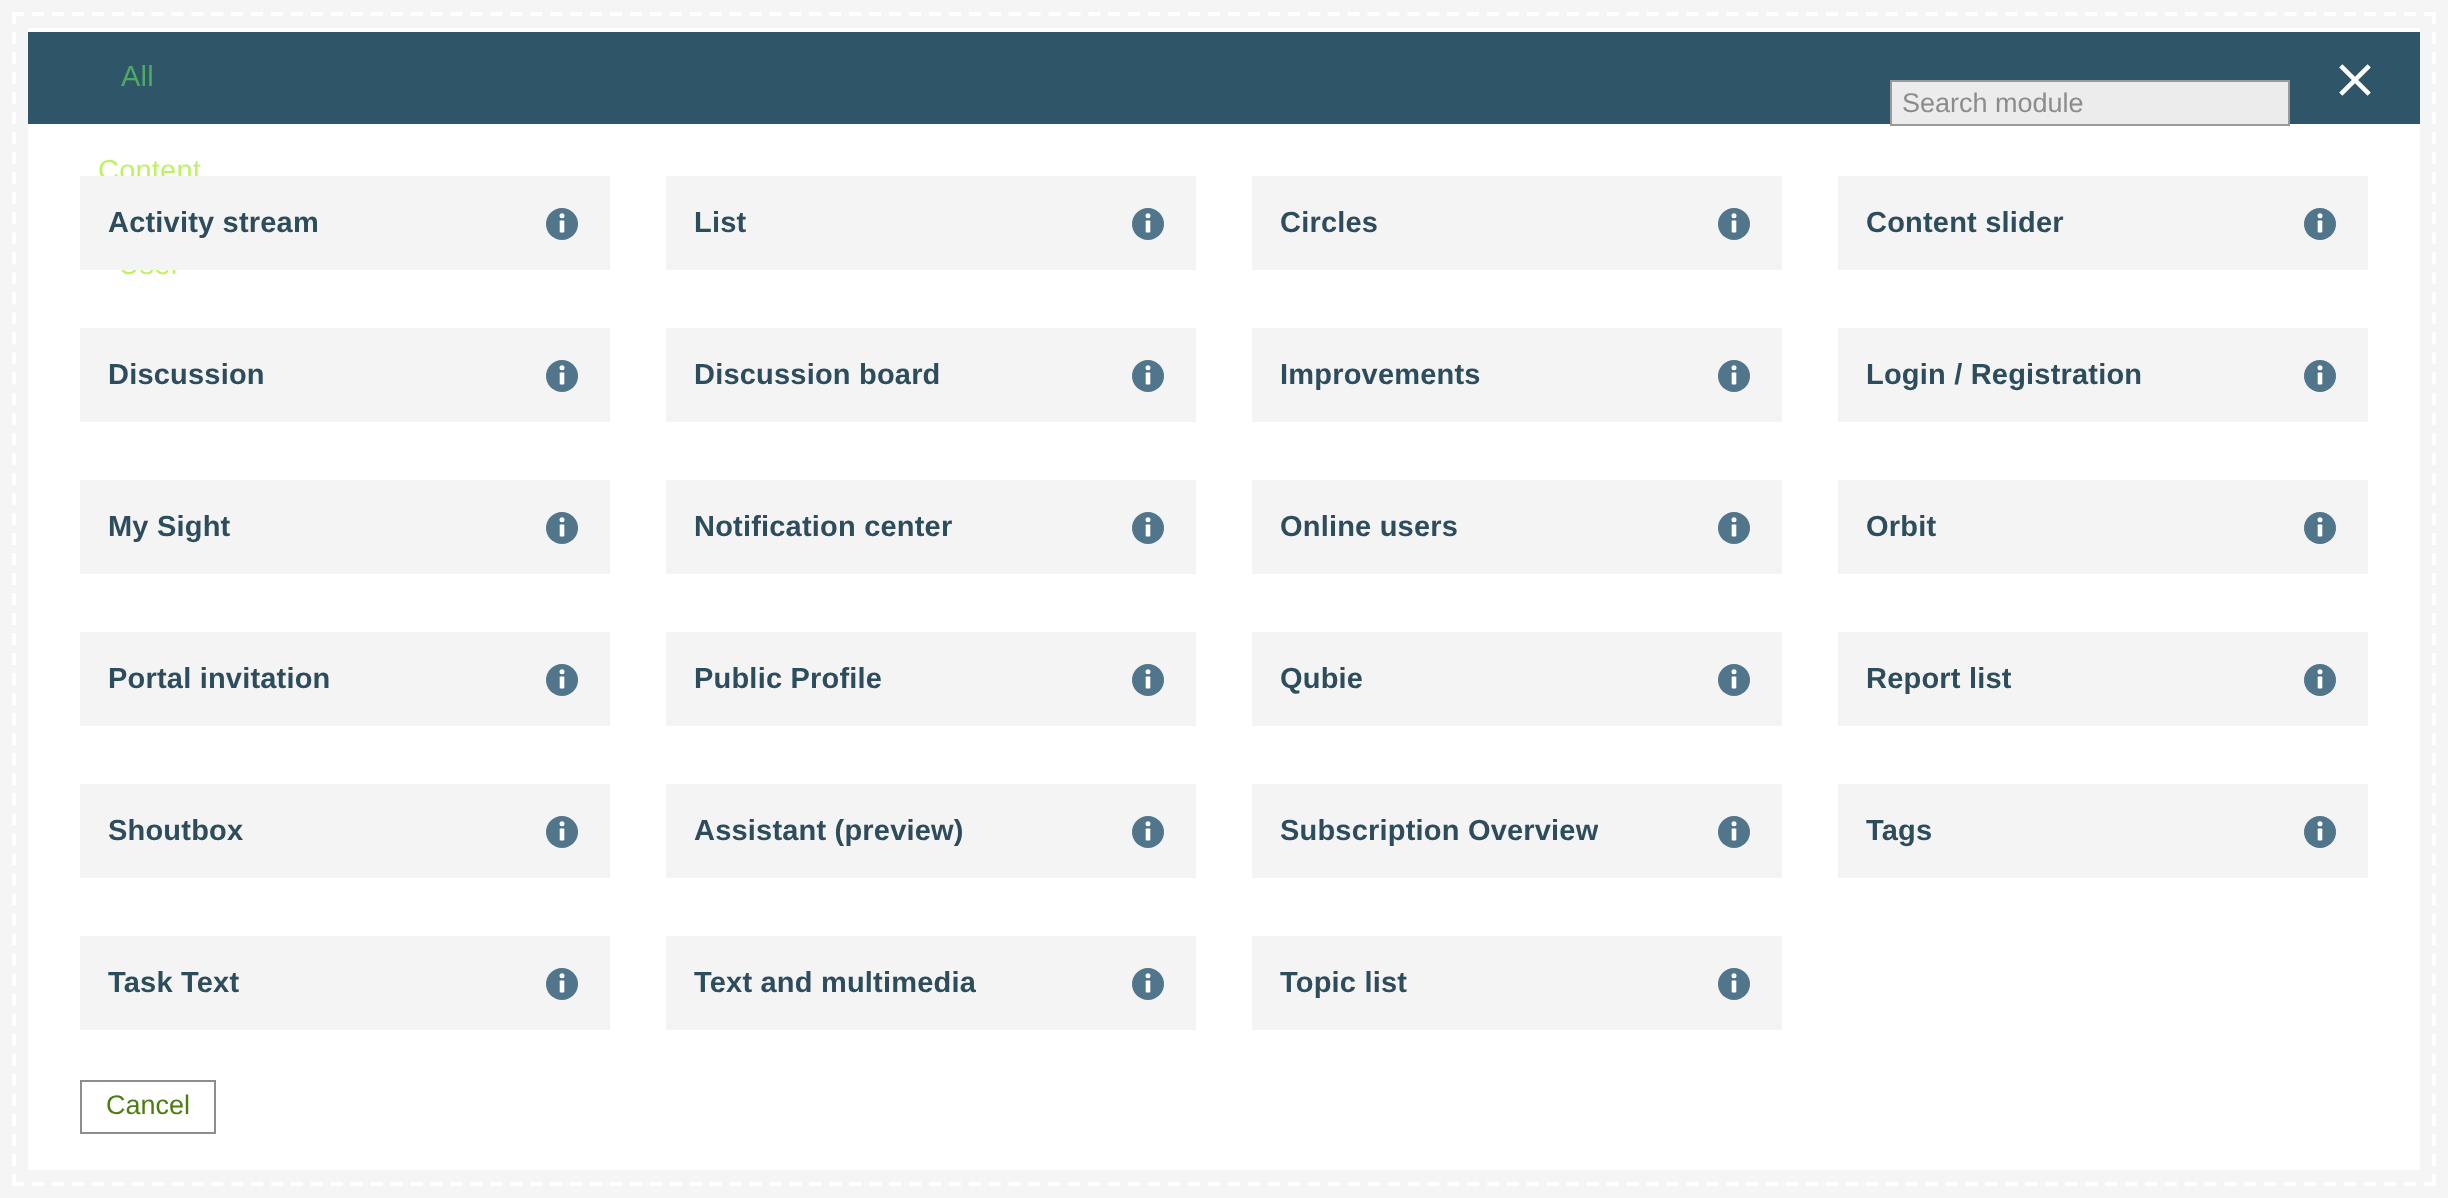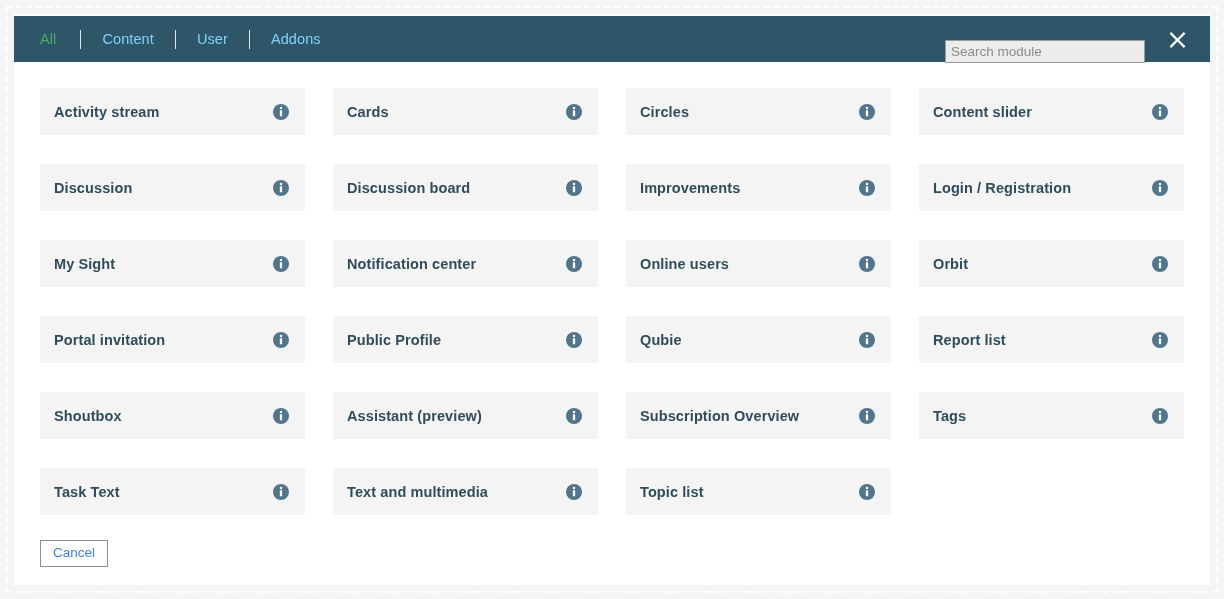--- a/index.html
+++ b/index.html
@@ -52,25 +52,26 @@
     background: #2f5668;
     display: flex;
     align-items: center;
   }
 
   .tabs {
     display: flex;
     align-items: center;
     height: 100%;
     padding-left: 14px;
+    flex-direction: column;
   }
 
   .tab {
     font-size: 14.5px;
-    color: #7dd3fc;
+    color: #bef264;
     padding: 0 21px;
     line-height: 46px;
     cursor: pointer;
     white-space: nowrap;
     letter-spacing: .1px;
   }
   .tab:first-child { padding-left: 12px; padding-right: 24px; }
   .tab.active { color: #4fa863; }
 
   .tab-sep {
@@ -162,21 +163,21 @@
   
   .footer {
     position: absolute;
     left: 26px;
     bottom: 18px;
   }
 
   .cancel-button {
     font-family: "Liberation Sans", sans-serif;
     font-size: 13.5px;
-    color: #3b82f6;
+    color: #4d7c0f;
     background: #ffffff;
     border: 1px solid #8d8d8d;
     padding: 4px 12px 5px 12px;
     cursor: pointer;
     line-height: 1.2;
   }
 </style>
 </head>
 <body>
 
@@ -219,21 +220,21 @@
           <svg class="info-icon" viewBox="0 0 16 16">
               <circle cx="8" cy="8" r="8" fill="#51758a"></circle>
               <circle cx="8" cy="3.9" r="1.25" fill="#ffffff"></circle>
               <rect x="6.85" y="6.2" width="2.3" height="6.1" rx="0.4" fill="#ffffff"></rect>
             </svg>
         </div>
       </div>
 
       <div class="cell">
         <div class="module-card">
-          <span class="module-name">Cards</span>
+          <span class="module-name">List</span>
           <svg class="info-icon" viewBox="0 0 16 16">
               <circle cx="8" cy="8" r="8" fill="#51758a"></circle>
               <circle cx="8" cy="3.9" r="1.25" fill="#ffffff"></circle>
               <rect x="6.85" y="6.2" width="2.3" height="6.1" rx="0.4" fill="#ffffff"></rect>
             </svg>
         </div>
       </div>
 
       <div class="cell">
         <div class="module-card">

